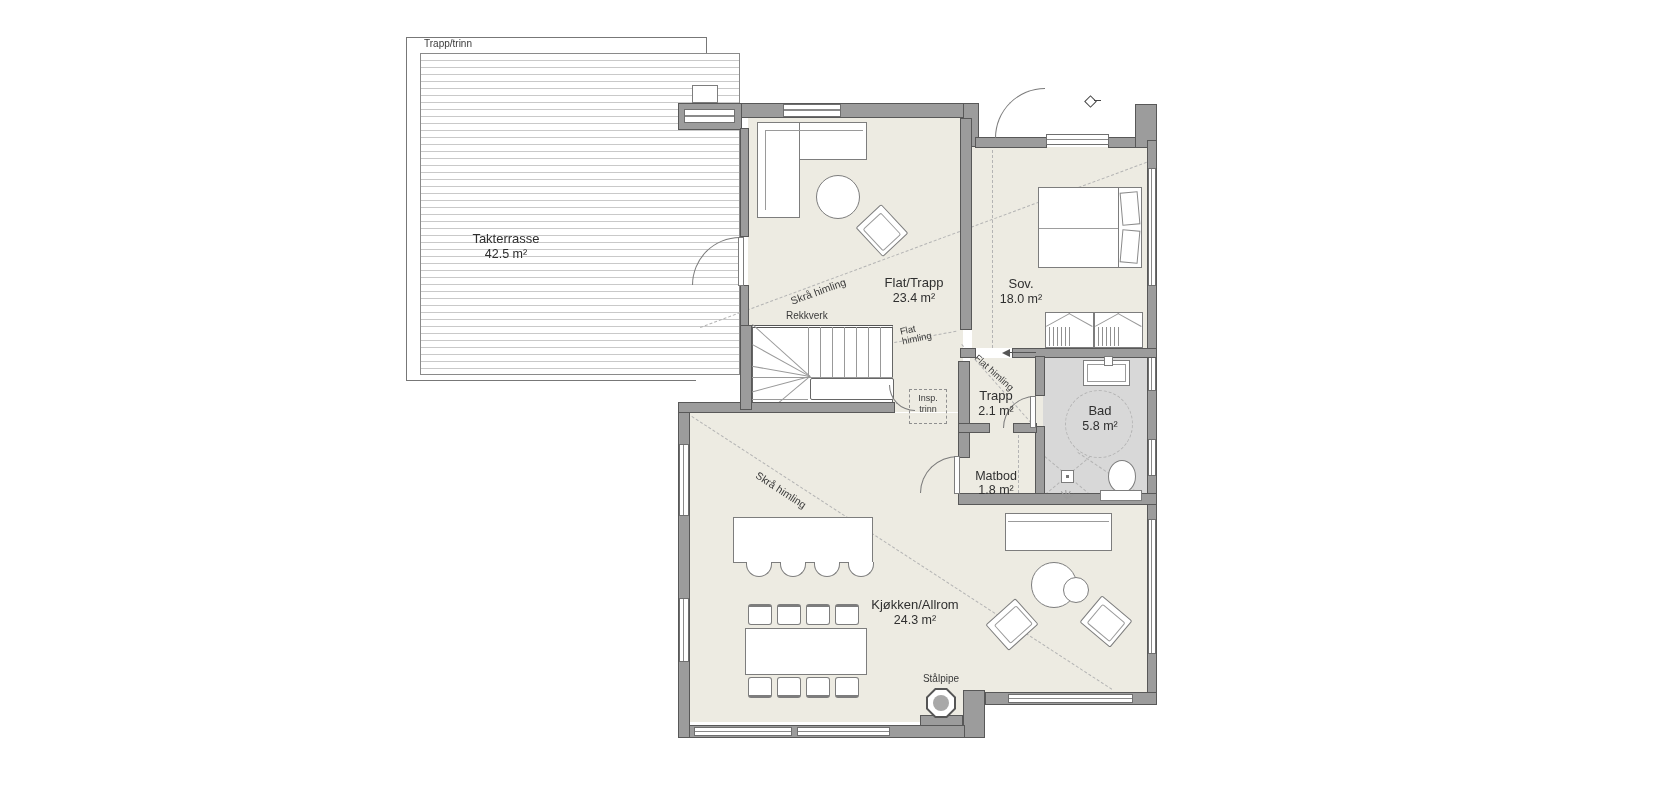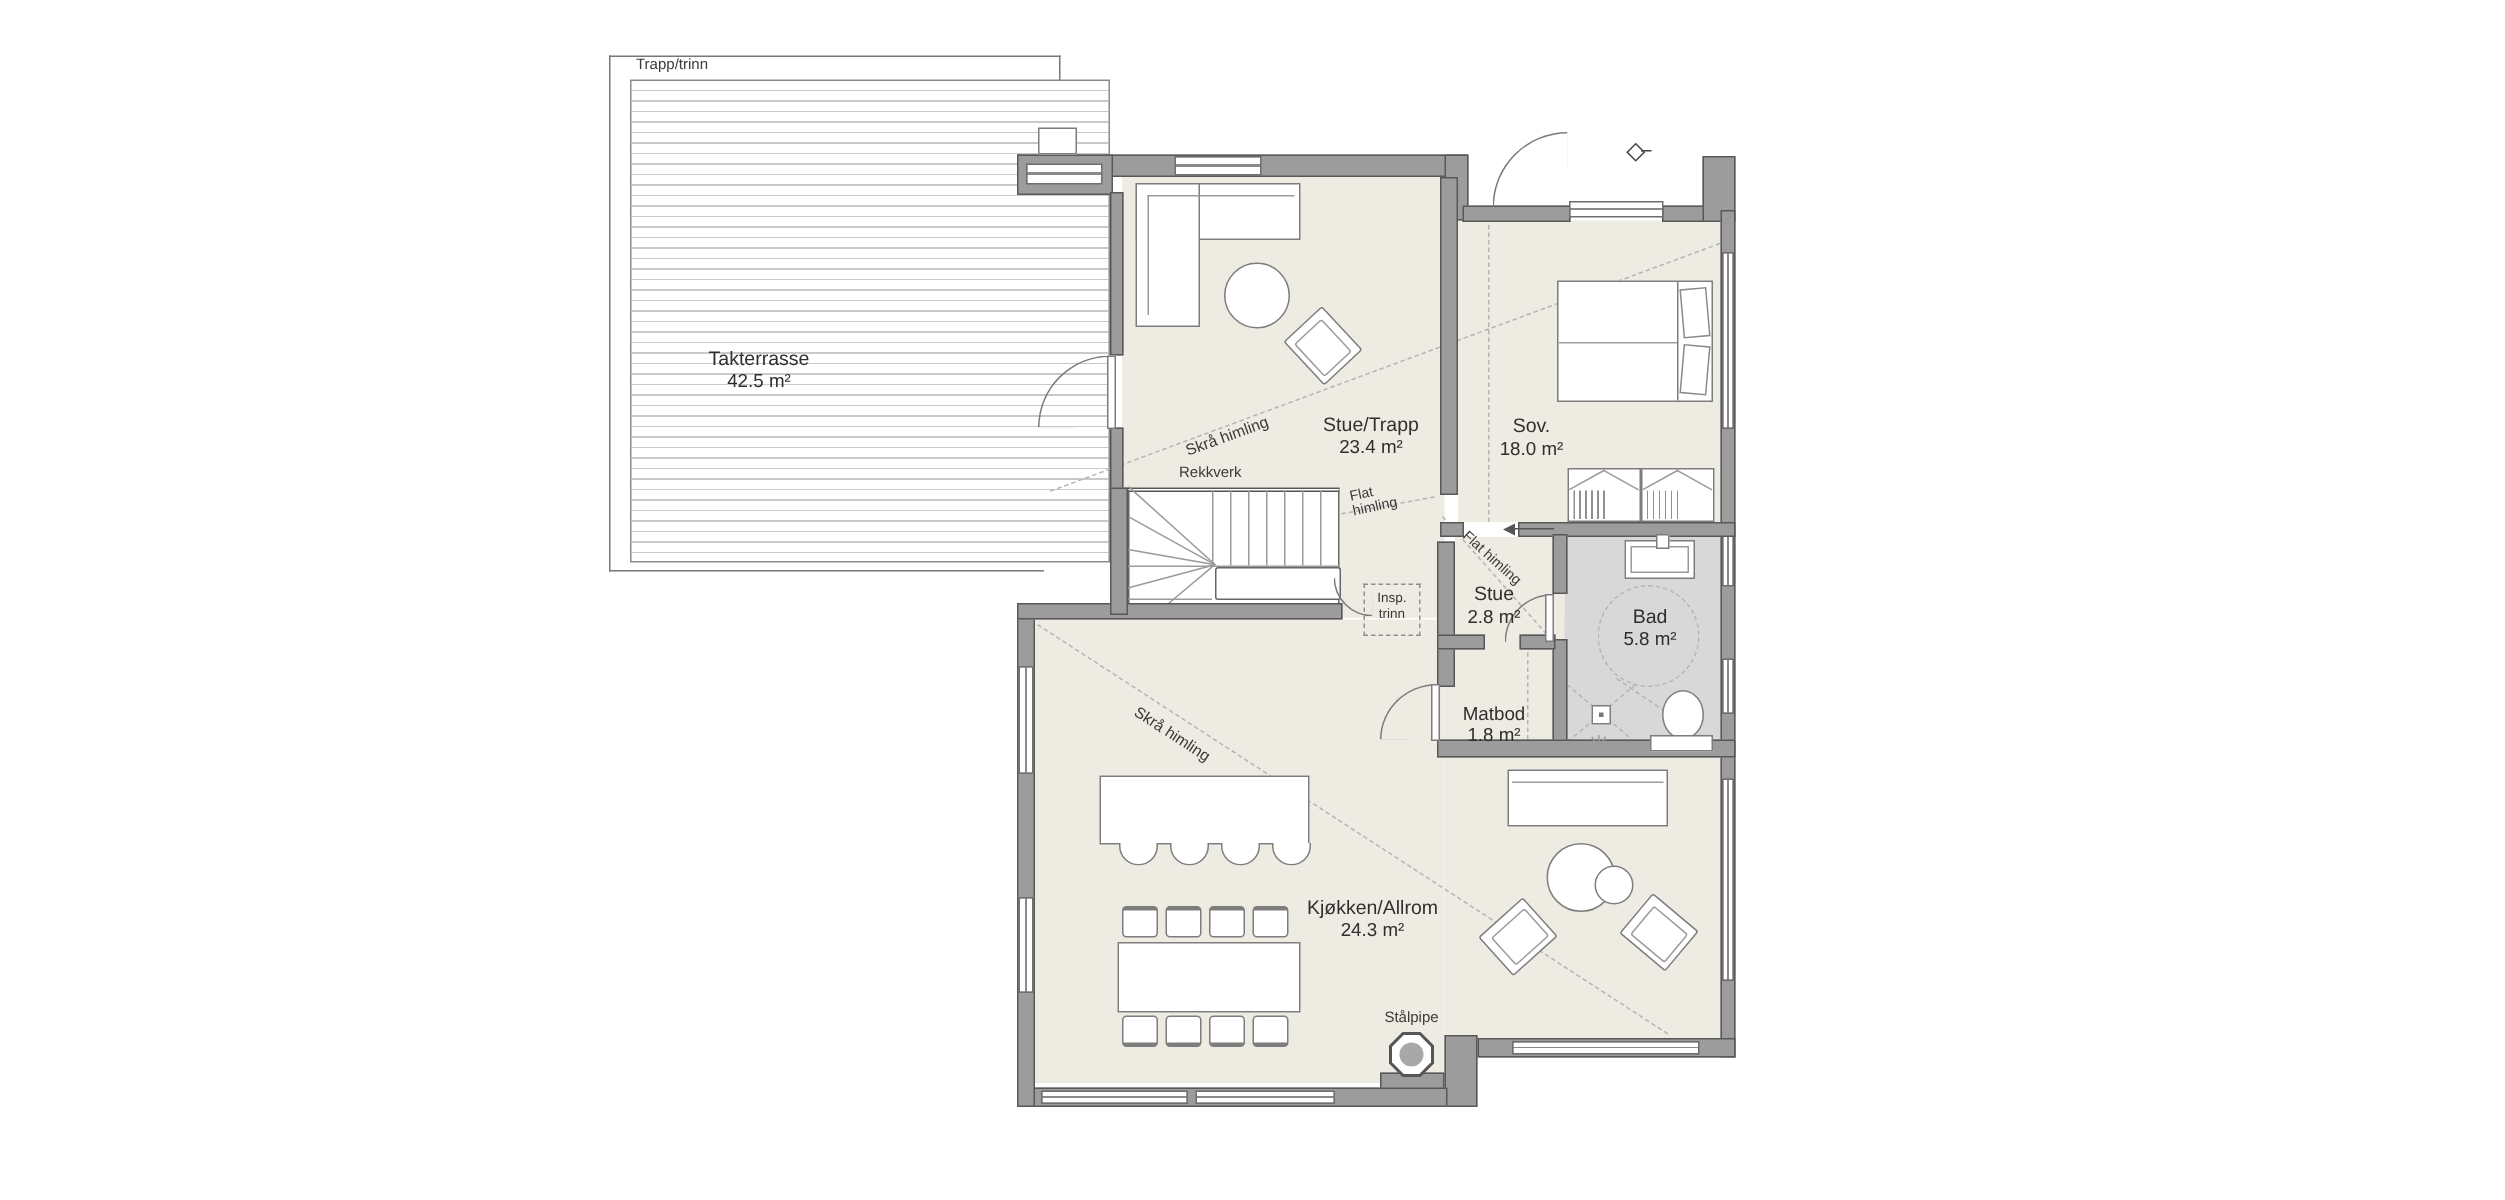--- a/index.html
+++ b/index.html
@@ -206,34 +206,34 @@
     </div>
 
   <div class="abs oct" style="left:926px;top:688px;width:30px;height:30px;background:#555;"></div>
   <div class="abs oct" style="left:928px;top:690px;width:26px;height:26px;background:#fff;"></div>
   <div class="abs circle" style="left:933px;top:695px;width:16px;height:16px;background:#a8a8a8;"></div>
 
   <div class="abs" style="left:1086px;top:97px;width:7px;height:7px;border:1px solid #444;transform:rotate(45deg);background:#fff;"></div>
   <div class="abs" style="left:1094px;top:100px;width:7px;height:1px;background:#444;"></div>
 
   <div class="lbl" style="left:858px;top:276px;width:112px;">
-    <div>Stue/Trapp</div>
+    <div>Flat/Trapp</div>
     <div class="area">23.4 m²</div>
   </div>
   <div class="lbl" style="left:976px;top:277px;width:90px;">
     <div>Sov.</div>
     <div class="area">18.0 m²</div>
   </div>
   <div class="lbl" style="left:1056px;top:404px;width:88px;">
     <div>Bad</div>
     <div class="area">5.8 m²</div>
   </div>
   <div class="lbl" style="left:961px;top:389px;width:70px;">
-    <div>Stue</div>
-    <div class="area">2.8 m²</div>
+    <div>Trapp</div>
+    <div class="area">2.1 m²</div>
   </div>
   <div class="lbl" style="left:957px;top:469px;width:78px;font-size:12.5px;">
     <div>Matbod</div>
     <div class="area">1.8 m²</div>
   </div>
   <div class="lbl" style="left:849px;top:598px;width:132px;">
     <div>Kjøkken/Allrom</div>
     <div class="area">24.3 m²</div>
   </div>
 

